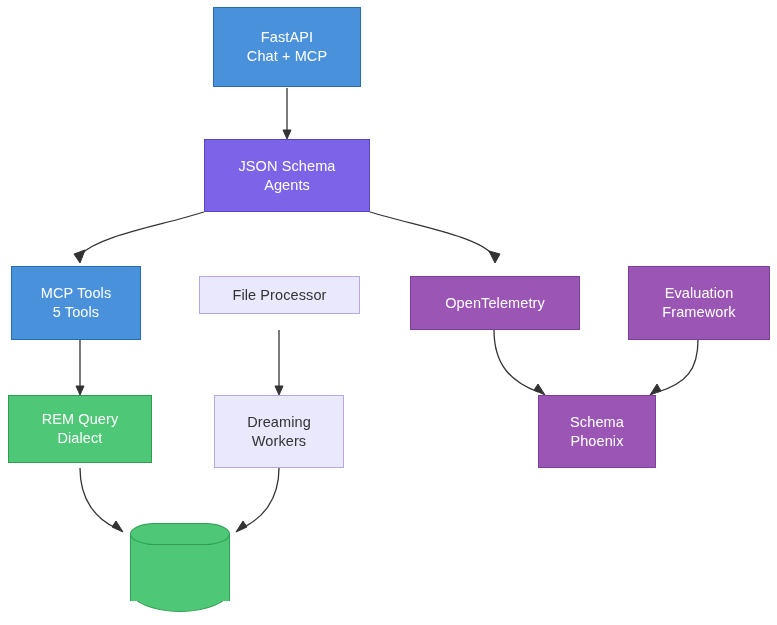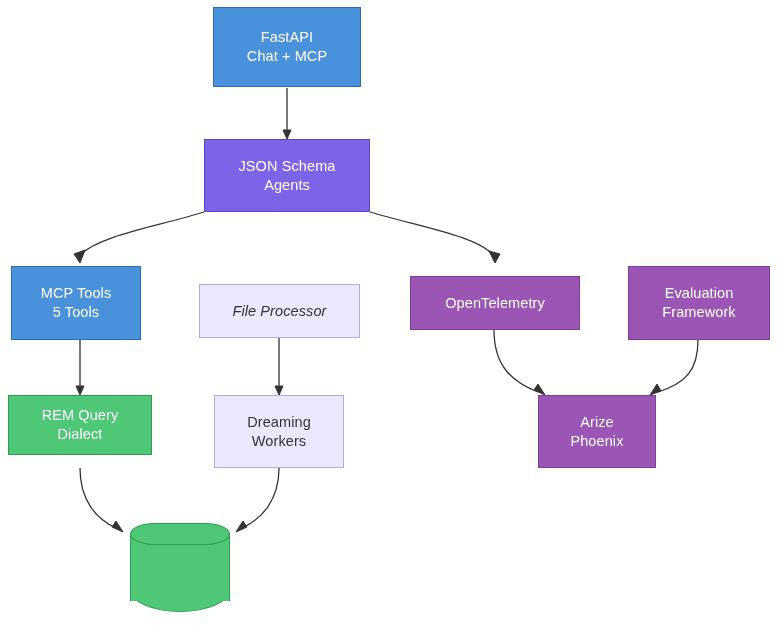--- a/index.html
+++ b/index.html
@@ -150,51 +150,51 @@
           <span class="nline">JSON Schema</span>
           <span class="nline">Agents</span>
         </div>
       </div>
       <div class="node" style="left: 11px; top: 266px; width: 130px; height: 74px; color: rgb(255, 255, 255); background: rgb(74, 145, 220); border-color: rgb(43, 108, 176);">
         <div class="cyl-label">
           <span class="nline">MCP Tools</span>
           <span class="nline">5 Tools</span>
         </div>
       </div>
-      <div class="node" style="left: 199px; top: 284px; width: 161px; height: 54px; color: rgb(51, 51, 51); background: rgb(233, 232, 252); border-color: rgb(185, 168, 224); font-style: italic;">
+      <div class="node" style="left: 199px; top: 276px; width: 161px; height: 38px; color: rgb(51, 51, 51); background: rgb(233, 232, 252); border-color: rgb(185, 168, 224);">
         <div class="cyl-label">
           <span class="nline">File Processor</span>
         </div>
       </div>
       <div class="node" style="left: 410px; top: 276px; width: 170px; height: 54px; color: rgb(255, 255, 255); background: rgb(154, 85, 181); border-color: rgb(126, 63, 152);">
         <div class="cyl-label">
           <span class="nline">OpenTelemetry</span>
         </div>
       </div>
       <div class="node" style="left: 628px; top: 266px; width: 142px; height: 74px; color: rgb(255, 255, 255); background: rgb(154, 85, 181); border-color: rgb(126, 63, 152);">
         <div class="cyl-label">
           <span class="nline">Evaluation</span>
           <span class="nline">Framework</span>
         </div>
       </div>
-      <div class="node" style="left: 8px; top: 395px; width: 144px; height: 60px; color: rgb(255, 255, 255); background: rgb(78, 199, 119); border-color: rgb(47, 158, 83);">
+      <div class="node" style="left: 8px; top: 395px; width: 144px; height: 68px; color: rgb(255, 255, 255); background: rgb(78, 199, 119); border-color: rgb(47, 158, 83);">
         <div class="cyl-label">
           <span class="nline">REM Query</span>
           <span class="nline">Dialect</span>
         </div>
       </div>
       <div class="node" style="left: 214px; top: 395px; width: 130px; height: 73px; color: rgb(51, 51, 51); background: rgb(233, 232, 252); border-color: rgb(185, 168, 224);">
         <div class="cyl-label">
           <span class="nline">Dreaming</span>
           <span class="nline">Workers</span>
         </div>
       </div>
       <div class="node" style="left: 538px; top: 395px; width: 118px; height: 73px; color: rgb(255, 255, 255); background: rgb(154, 85, 181); border-color: rgb(126, 63, 152);">
         <div class="cyl-label">
-          <span class="nline">Arize</span>
+          <span class="nline">Schema</span>
           <span class="nline">Phoenix</span>
         </div>
       </div>
       <div class="node cylinder" style="left: 130px; top: 523px; width: 100px; height: 89px; color: rgb(255, 255, 255);">
         <div class="cyl-shape">
           <div class="cyl-bottom" style="background: rgb(78, 199, 119); border-color: rgb(47, 158, 83);"></div>
           <div class="cyl-body" style="background: rgb(78, 199, 119); border-left-color: rgb(47, 158, 83); border-right-color: rgb(47, 158, 83);"></div>
           <div class="cyl-top" style="background: rgb(78, 199, 119); border-color: rgb(47, 158, 83);"></div>
         </div>
       </div>

